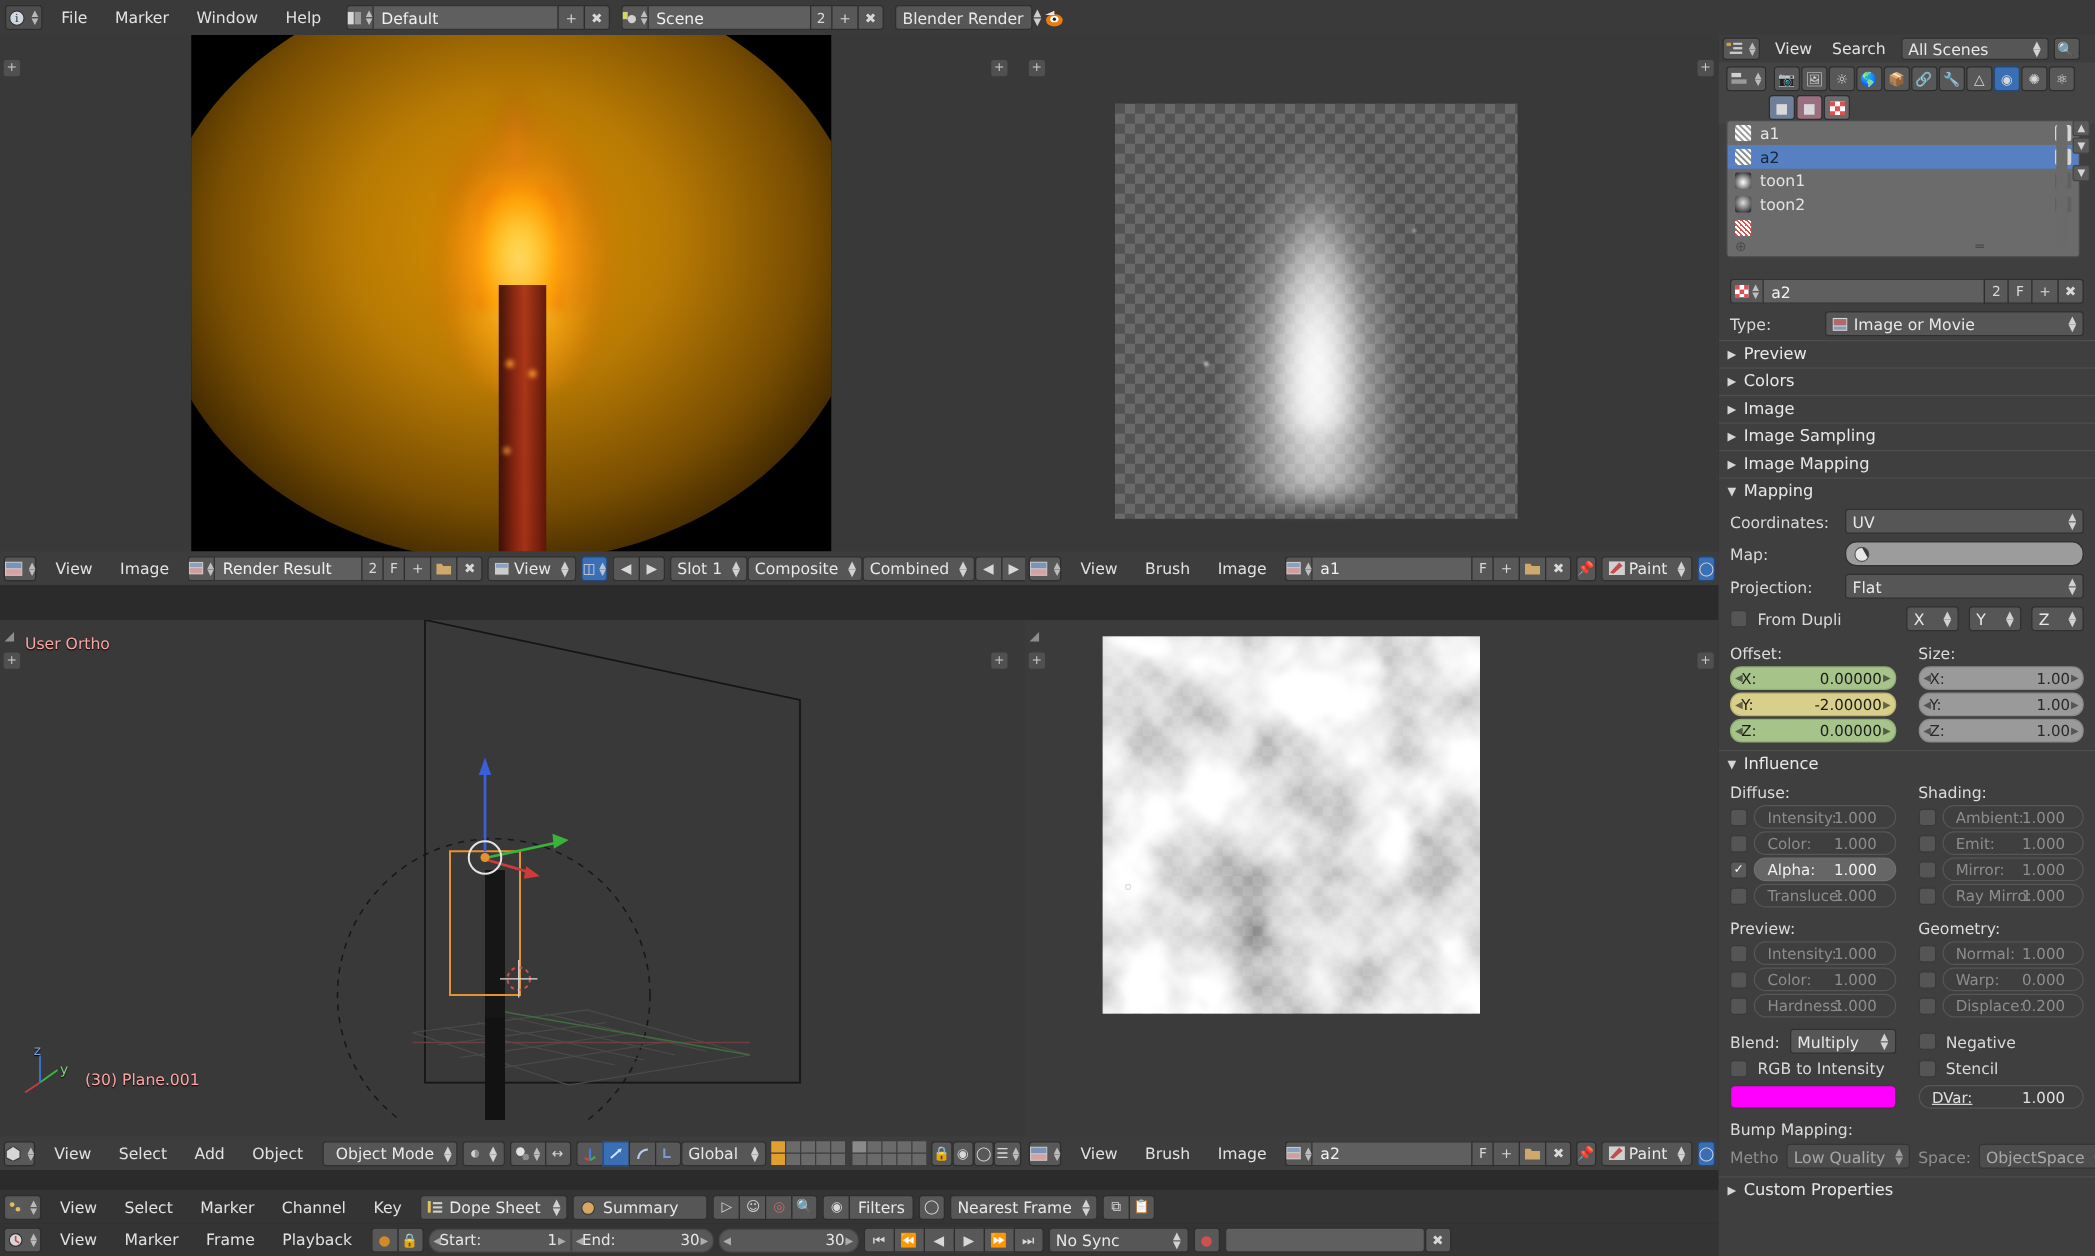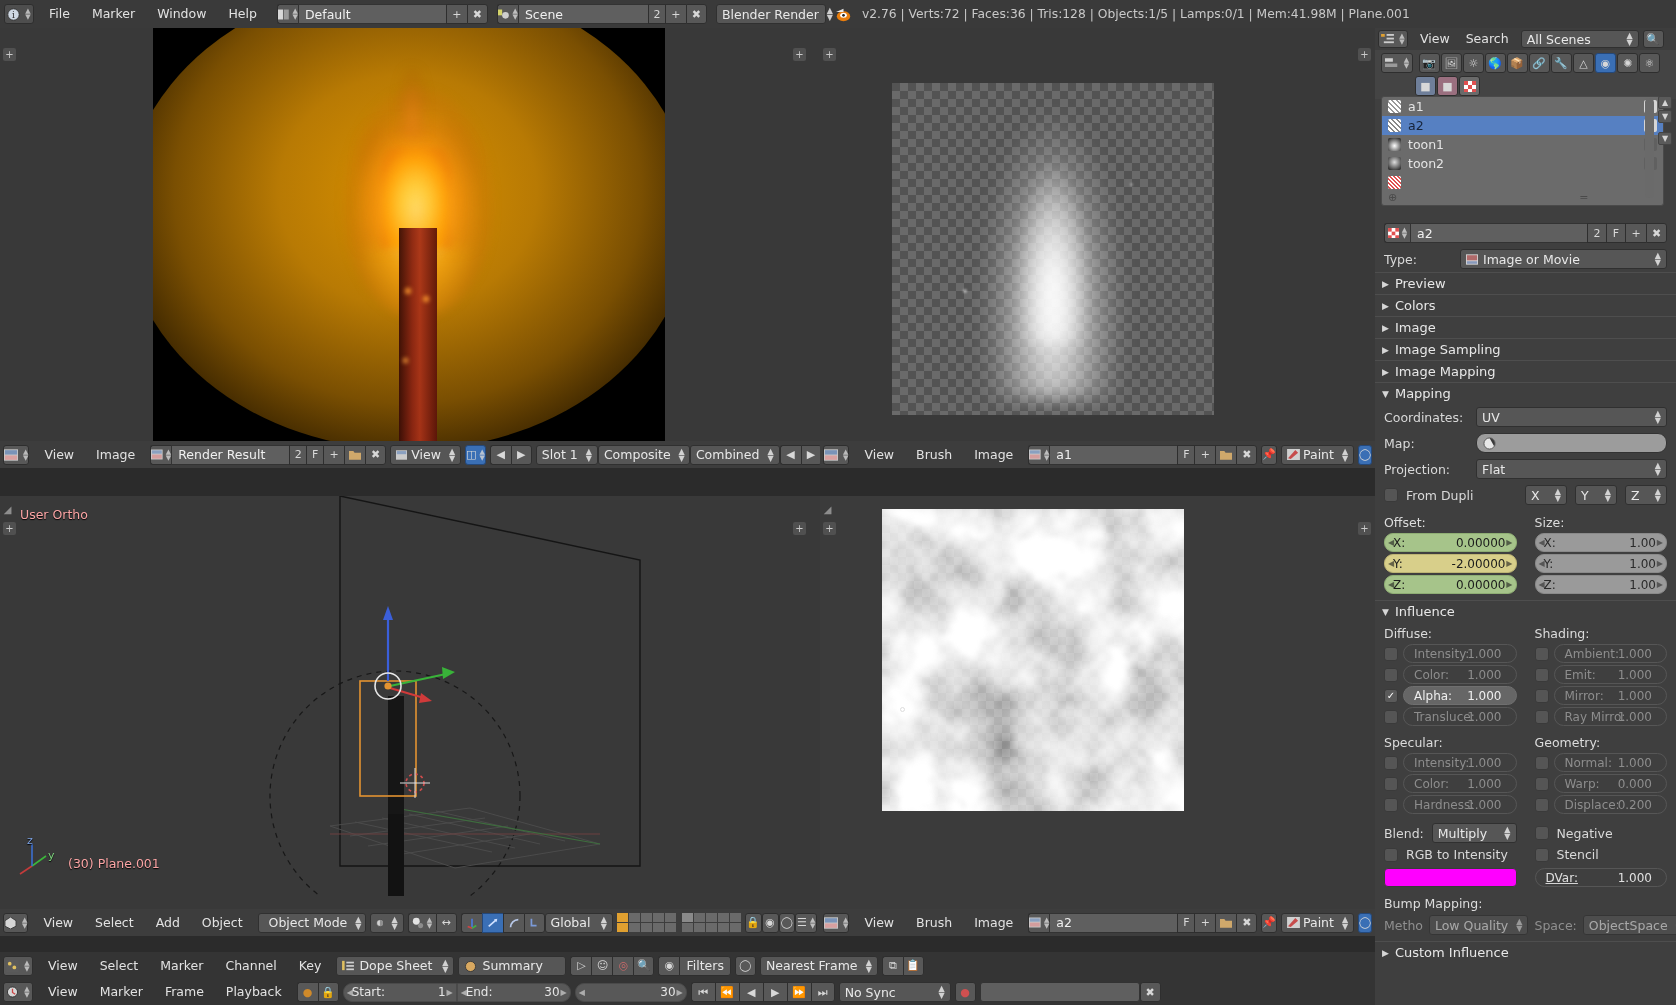--- a/index.html
+++ b/index.html
@@ -179,21 +179,20 @@
     </div>
     <div class="spc"></div>
     <span style="display:flex;">
       <svg width="17" height="15" viewBox="0 0 20 18">
           <ellipse cx="10" cy="11" rx="8" ry="6" fill="#e87d0d"></ellipse>
           <ellipse cx="10" cy="10" rx="4" ry="3" fill="#fff"></ellipse>
           <circle cx="10" cy="10" r="1.6" fill="#222"></circle>
           <path d="M1 6 L10 2 L10 6 Z" fill="#e8e8e8"></path>
         </svg>
     </span>
-    <div id="stats">v2.76 | Verts:72 | Faces:36 | Tris:128 | Objects:1/5 | Lamps:0/1 | Mem:41.98M | Plane.001</div>
   </div>
 
   <div id="renderinfo">Frame:30 | Time:00:01.78 | Ve:140 Fa:187 La:2 | Mem:36.18M (0.00M, Peak 70.19M)</div>
 
   <div class="area" id="renderArea">
     <div id="renderCanvas">
 
       <div class="glow" style="left:-30px; top:-48px; width:570px; height:470px;
         background:radial-gradient(ellipse at 50% 45%, #d99100 0%, #b87a04 32%, #7a4f02 58%, #2a1a00 80%, #060300 95%);"></div>
       <div class="glow" style="left:190px; top:60px; width:150px; height:230px;
@@ -1123,21 +1122,21 @@
             <div class="pill">
               <span>Ray Mirro:</span>
               <span class="v">1.000</span>
               </div>
           </div>
         </div>
       </div>
 
       <div class="twocol" style="padding-top:4px;">
         <div>
-          <div class="sectitle">Specular:</div>
+          <div class="sectitle">Preview:</div>
           <div class="rowp" style="padding:1px 9px; gap:5px;">
             <span class="chk"></span>
             <div class="pill">
               <span>Intensity:</span>
               <span class="v">1.000</span>
               </div>
           </div>
           <div class="rowp" style="padding:1px 9px; gap:5px;">
             <span class="chk"></span>
             <div class="pill">
@@ -1236,18 +1235,18 @@
             <span class="arrows">
                 <i>▲</i>
                 <i>▼</i>
               </span>
             </div>
         </div>
       </div>
 
       <div class="panelhdr" style="margin-top:4px;">
         <span class="tri">▶</span>
-        <span>Custom Influence</span>
+        <span>Custom Properties</span>
         </div>
     </div>
   </div>
 
 </div>
 
 </body></html>

